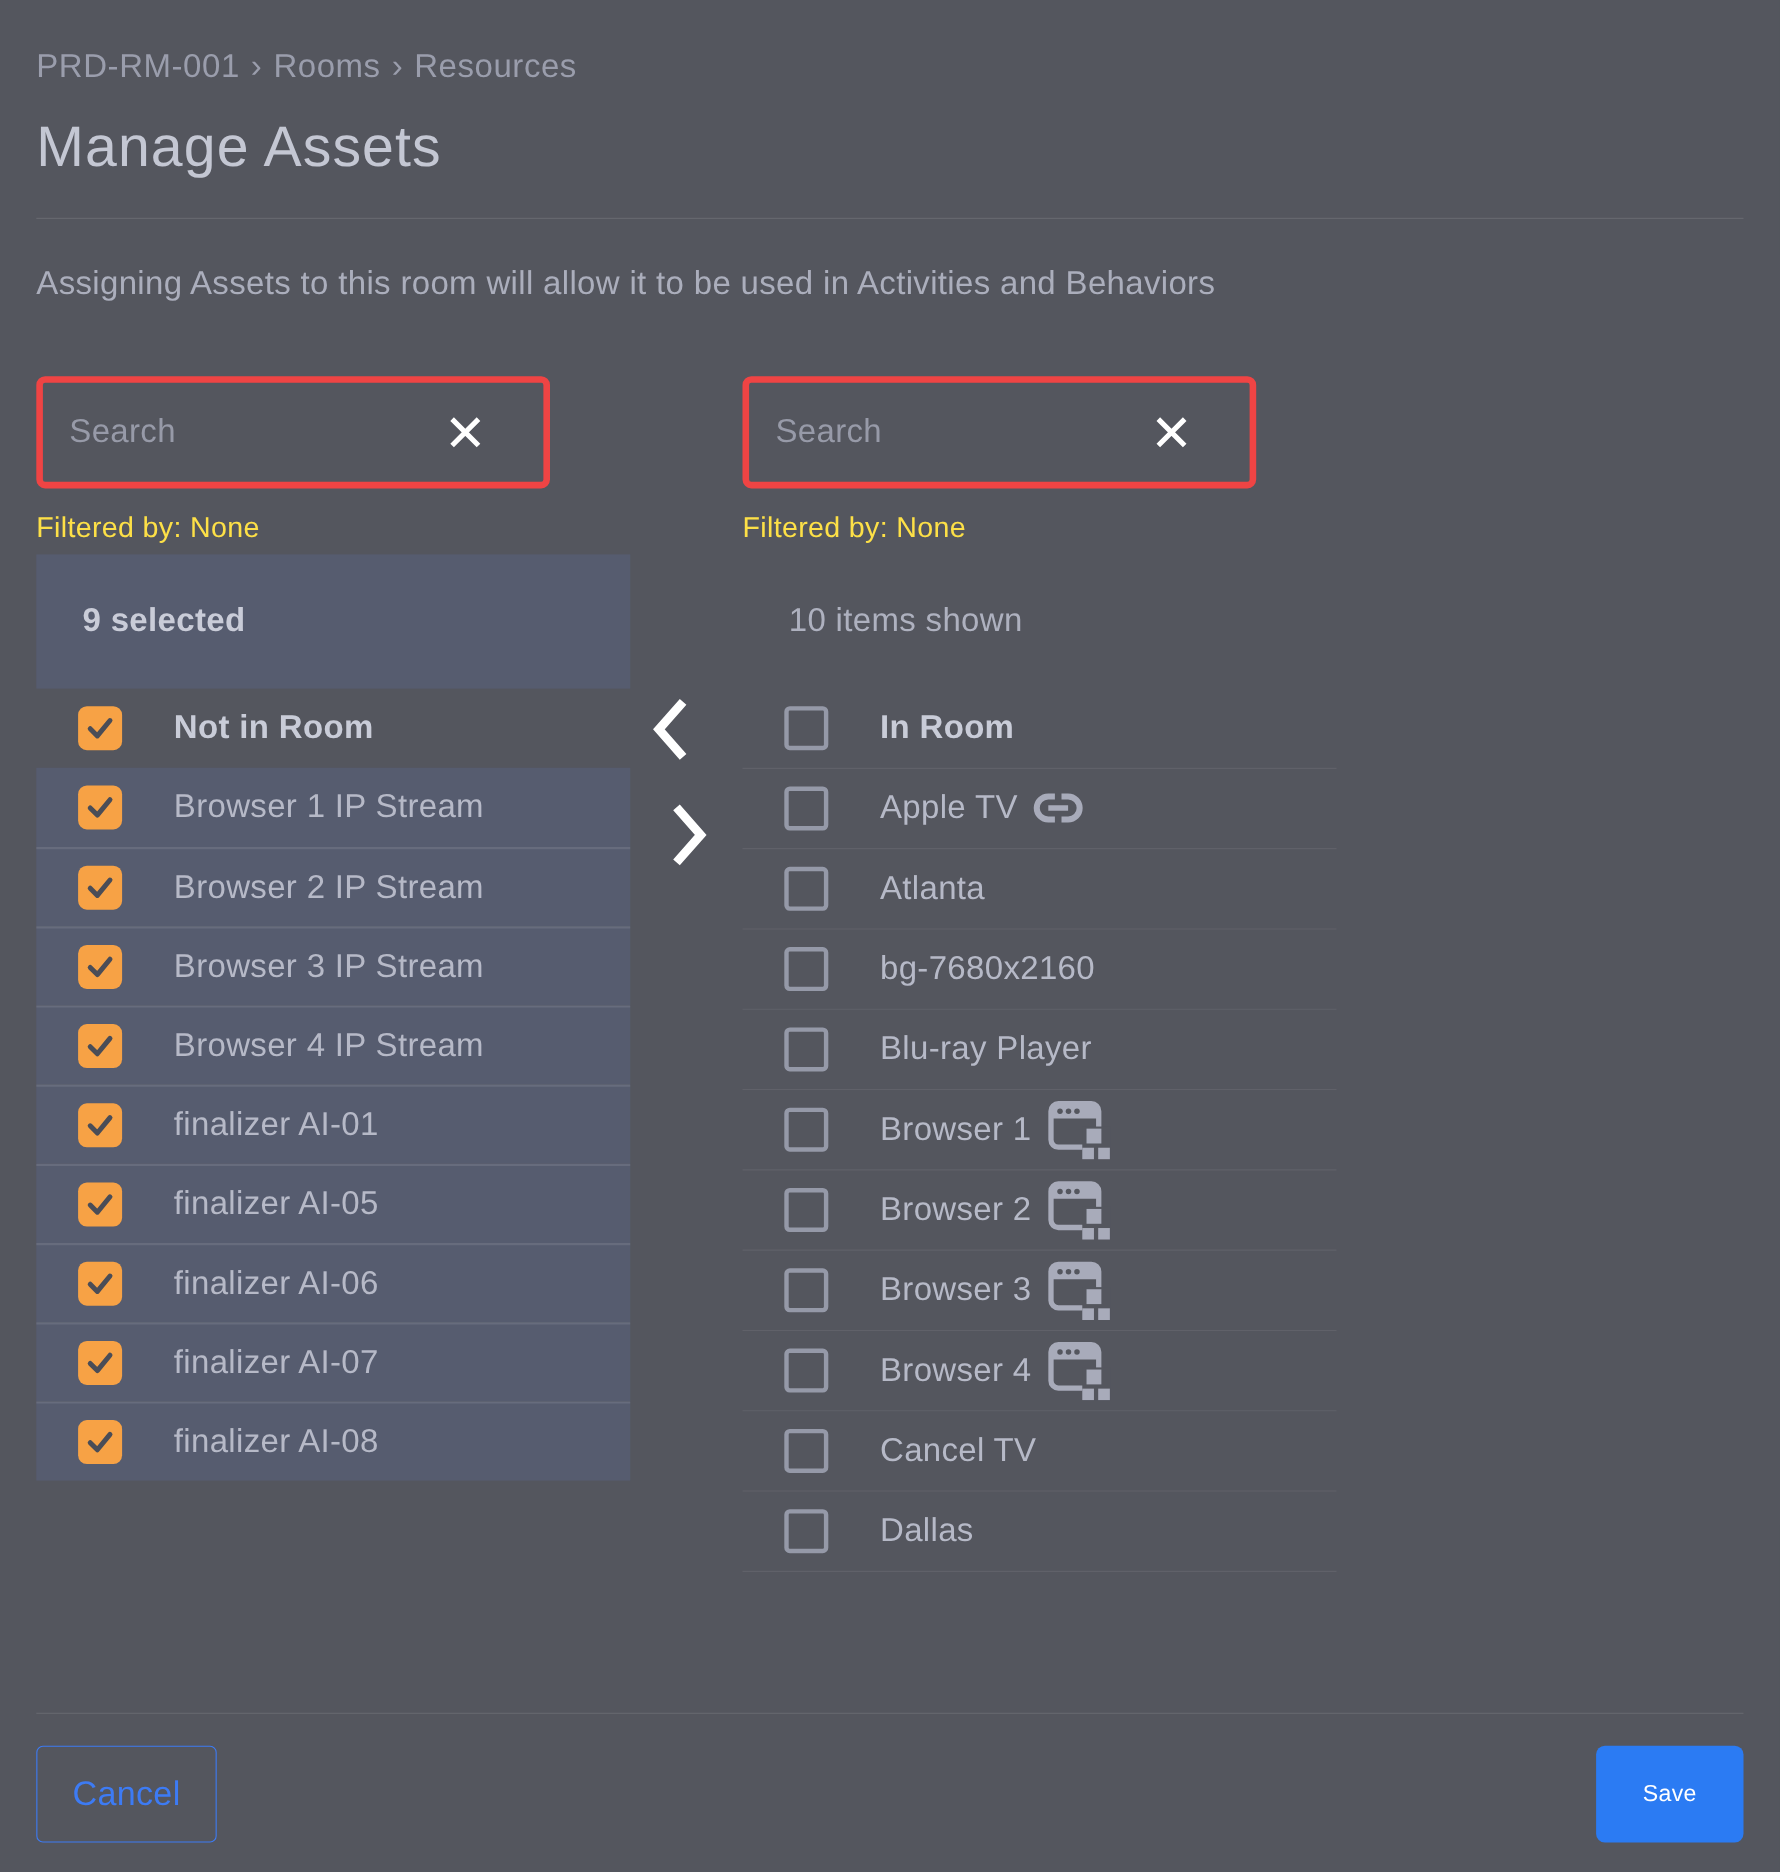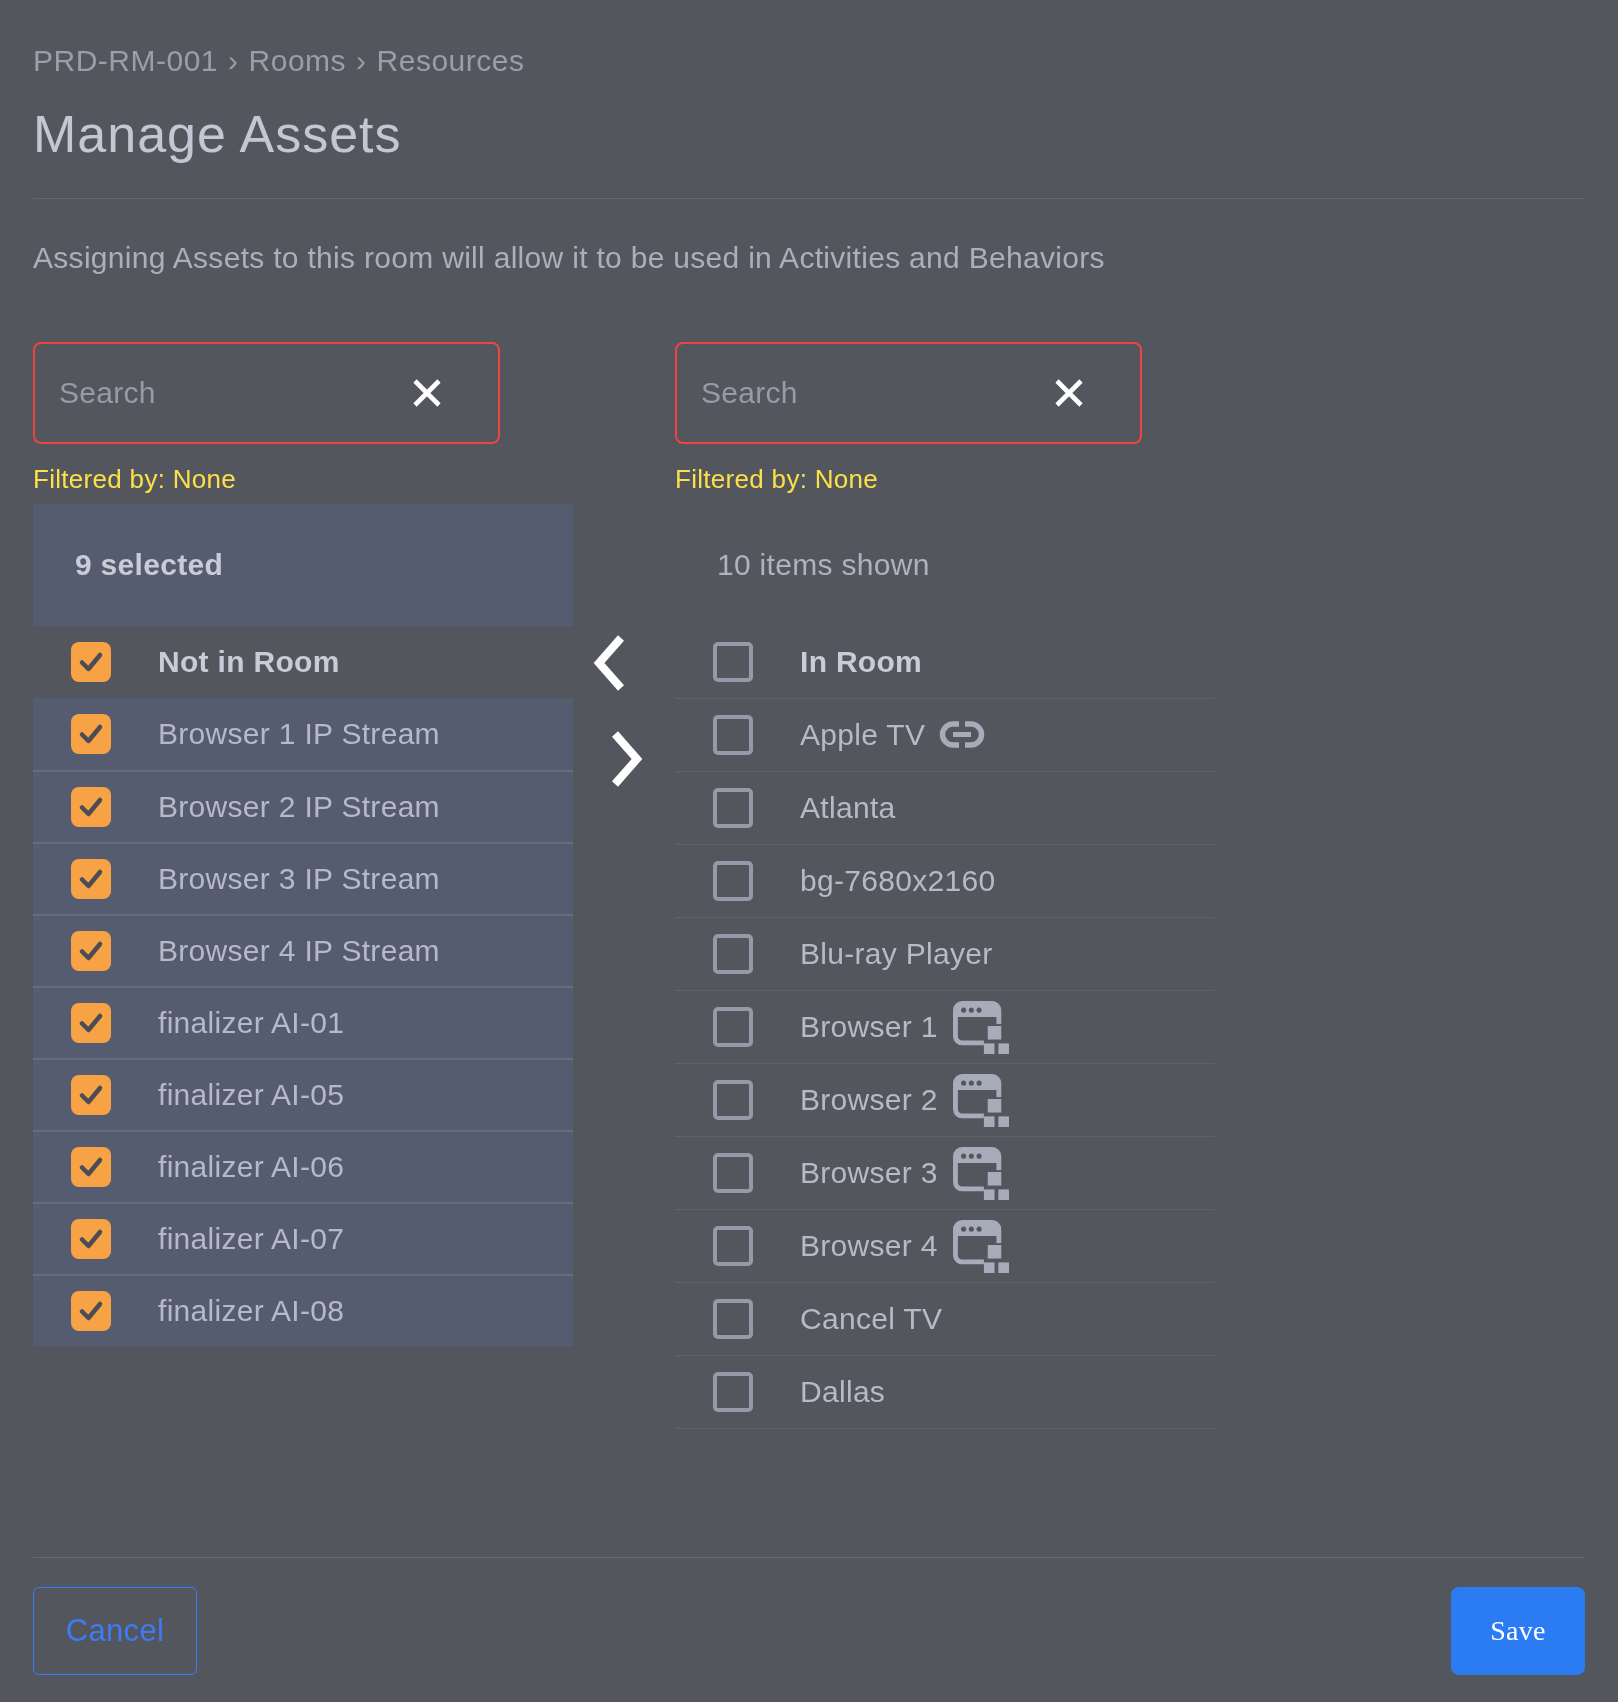--- a/index.html
+++ b/index.html
@@ -23,21 +23,21 @@
 
   .page-subtitle { margin-top:42px; font-size:30px; color:#ABAEBC; letter-spacing:0.3px; }
 
   .columns { display:flex; margin-top:67px; align-items:flex-start; }
   .panel.left  { width:540px; }
   .panel.right { width:540px; }
   .mid-col { width:102px; position:relative; align-self:stretch; height:500px; }
 
   .search-box {
     position:relative; width:467px; height:102px;
-    border:2px solid #ef4444; border-radius:8px;
+    border:6px solid #ef4444; border-radius:8px;
     display:flex; align-items:center; background:transparent;
   }
   .search-box input {
     flex:1; height:100%; background:transparent; border:none; outline:none;
     padding:0 104px 0 24px; font-size:30px; color:#C9CCD8;
     font-family:"Liberation Sans", sans-serif; letter-spacing:0.3px;
   }
   .search-box input::placeholder { color:#979AA8; opacity:1; }
   .clear-btn {
     position:absolute; right:52px; top:50%; transform:translateY(-50%);
@@ -78,21 +78,21 @@
   }
   .footer-buttons { margin-top:29px; position:relative; height:88px; }
   .cancel-btn {
     width:164px; height:88px; background:transparent;
     border:1px solid #3D7BF4; border-radius:6px; color:#3D7BF4;
     font-size:31px; font-family:"Liberation Sans", sans-serif; cursor:pointer; letter-spacing:0.3px;
   }
   .save-btn {
     position:absolute; right:0; top:0; width:134px; height:88px;
     background:#2B7BF3; border:none; border-radius:8px; color:#FFFFFF;
-    font-size:28px; font-family:Liberation Serif, serif; cursor:pointer; letter-spacing:0.3px;
+    font-size:21px; font-family:Liberation Sans, sans-serif; cursor:pointer; letter-spacing:0.3px;
   }
 </style>
 </head>
 <body>
 
 <div class="page">
 
   <div class="breadcrumb">
     <span class="crumb">PRD-RM-001</span><span class="sep">›</span><span class="crumb">Rooms</span><span class="sep">›</span><span class="crumb">Resources</span>
   </div>

